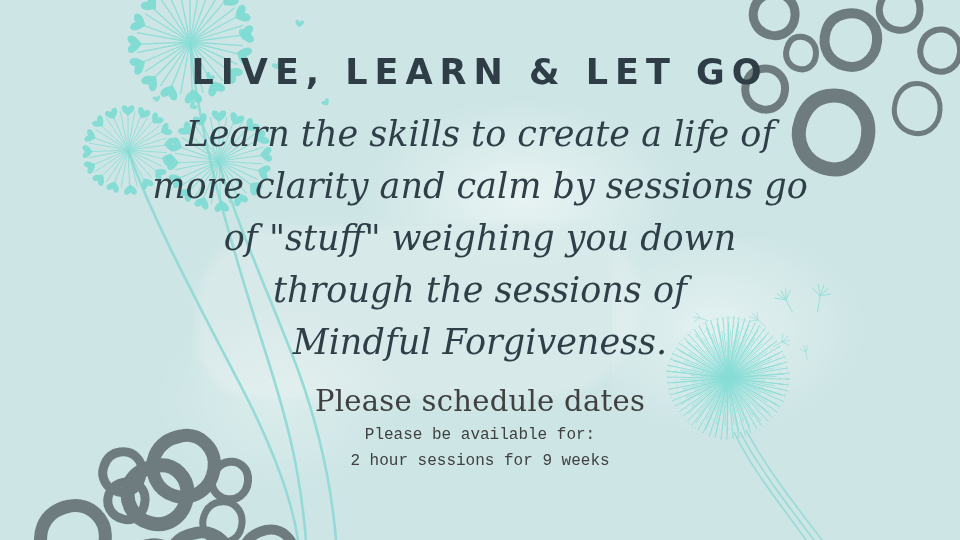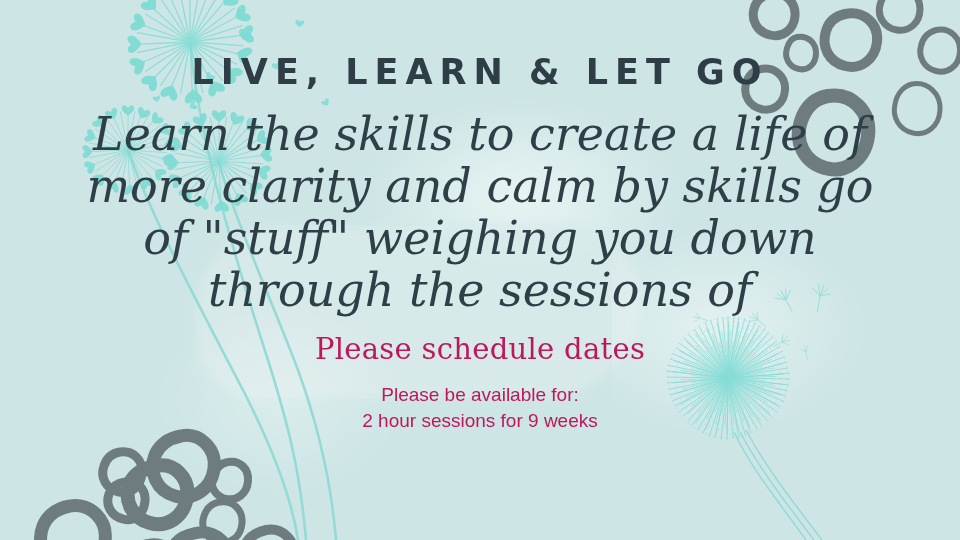--- a/index.html
+++ b/index.html
@@ -70,44 +70,44 @@
     font-size: 35px;
     letter-spacing: 7px;
     color: #2e3d46;
     text-align: center;
     white-space: nowrap;
   }
   .body-copy {
     margin-top: 16px;
     font-family: "DejaVu Serif", serif;
     font-style: italic;
-    font-size: 46px;
+    font-size: 35px;
     line-height: 52px;
     color: #2f3f48;
     text-align: center;
     white-space: nowrap;
   }
   .body-copy .ln { display: block; }
 
   .schedule {
     margin-top: 16px;
     text-align: center;
-    color: #be185d;
+    color: #404040;
   }
   .schedule-title {
     font-family: "DejaVu Serif", serif;
     font-size: 29px;
     line-height: 34px;
     letter-spacing: .3px;
   }
   .schedule-sub {
-    font-family: Liberation Sans, sans-serif;
-    font-size: 19px;
+    font-family: Liberation Mono, monospace;
+    font-size: 16px;
     line-height: 26px;
-    margin-top: 16px;
+    margin-top: 4px;
   }
   .schedule-sub .ln { display: block; }
 </style>
 </head>
 <body>
 
 <div id="poster">
 
   <div class="glow-a"></div>
   <div class="blob"></div>
@@ -340,23 +340,24 @@
       </g>
     </svg>
   </div>
 
   <div class="content">
 
     <div class="headline">LIVE, LEARN &amp; LET GO</div>
 
     <div class="body-copy">
       <span class="ln">Learn the skills to create a life of</span>
-      <span class="ln">more clarity and calm by skills go</span>
+      <span class="ln">more clarity and calm by sessions go</span>
       <span class="ln">of "stuff" weighing you down</span>
       <span class="ln">through the sessions of</span>
+      <span class="ln">Mindful Forgiveness.</span>
     </div>
 
     <div class="schedule">
       <div class="schedule-title">Please schedule dates</div>
       <div class="schedule-sub">
         <span class="ln">Please be available for:</span>
         <span class="ln">2 hour sessions for 9 weeks</span>
       </div>
     </div>
 

